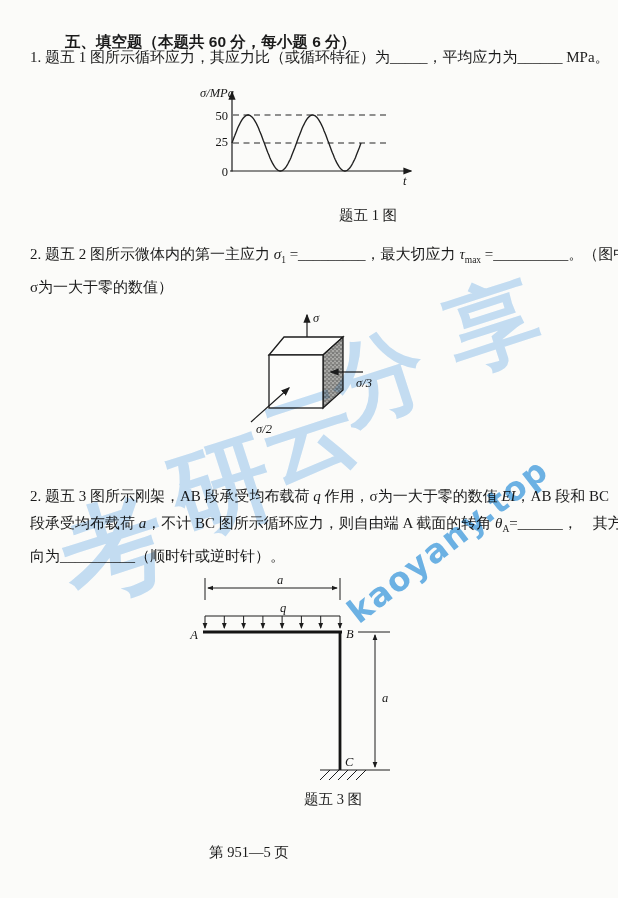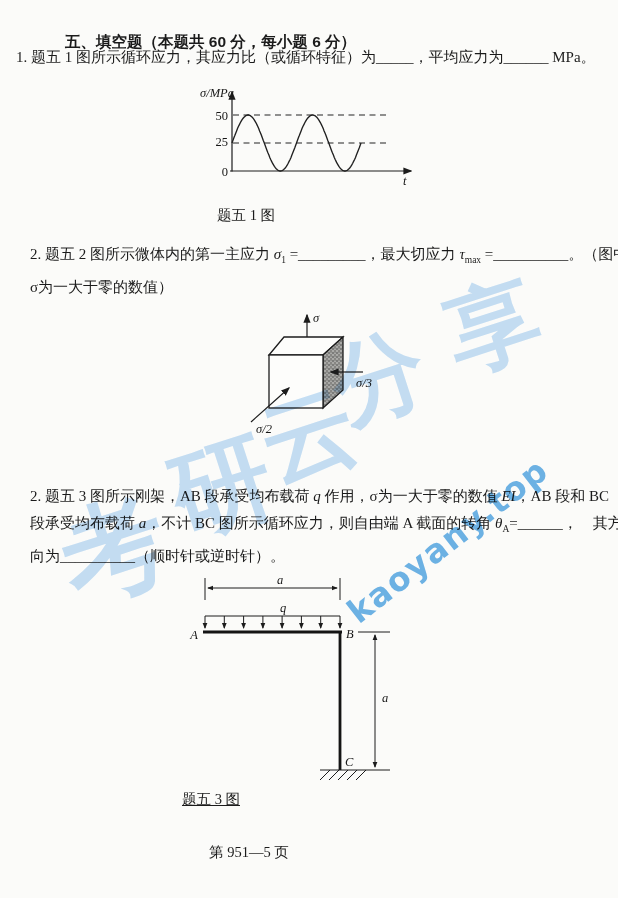--- a/index.html
+++ b/index.html
@@ -3,21 +3,21 @@
 <meta charset="utf-8">
 <style>
   html,body{margin:0;padding:0;background:#e8e8e8;}
   .page{position:relative;width:618px;height:898px;background:#fbfbf9;overflow:hidden;
         font-family:"Liberation Serif","DejaVu Serif",serif;color:#1b1b1b;}
   .txt{position:absolute;white-space:nowrap;font-size:15px;line-height:27px;}
   .header{font-family:"Liberation Sans","DejaVu Sans",sans-serif;font-weight:700;font-size:15.5px;}
   .q-block .line{white-space:nowrap;}
   sub{font-size:9.5px;}
   i.var{font-style:italic;font-family:"Liberation Serif","DejaVu Serif",serif;}
-  .caption{position:absolute;font-size:14.5px;text-align:left;white-space:nowrap;}
+  .caption{position:absolute;font-size:14.5px;text-align:right;white-space:nowrap;}
   .footer{position:absolute;font-size:14.5px;text-align:left;white-space:nowrap;}
   svg.overlay{position:absolute;left:0;top:0;}
   svg text{font-family:"Liberation Serif","DejaVu Serif",serif;fill:#161616;font-size:12.5px;}
   svg text.it{font-style:italic;}
   .ln{stroke:#1c1c1c;stroke-width:1.2;fill:none;}
   .thin{stroke:#1c1c1c;stroke-width:1;fill:none;}
   .thick{stroke:#141414;stroke-width:2.8;fill:none;}
   .dash{stroke:#242424;stroke-width:1.1;stroke-dasharray:6 4.5;fill:none;}
   .curve{stroke:#202020;stroke-width:1.35;fill:none;}
   .face{fill:#fdfdfb;stroke:#1c1c1c;stroke-width:1.3;}
@@ -28,35 +28,35 @@
   .wm-site{position:absolute;font-family:"DejaVu Sans",sans-serif;font-weight:600;font-size:33px;
            letter-spacing:1.5px;color:#67b0e8;transform:rotate(-38deg);transform-origin:0 50%;opacity:.95;line-height:36px;}
 </style>
 </head>
 <body>
 
 <div class="page">
 
   <div class="txt header" style="left:30px;top:28px;margin-left:35px;">五、填空题（本题共 60 分，每小题 6 分）</div>
 
-  <div class="txt" style="left:16px;top:44px;">1. 题五 1 图所示循环应力，其应力比（或循环特征）为_____，平均应力为______ MPa。</div>
+  <div class="txt" style="left:30px;top:44px;">1. 题五 1 图所示循环应力，其应力比（或循环特征）为_____，平均应力为______ MPa。</div>
 
   <div class="txt q-block" style="left:30px;top:241px;">
     <div class="line"><span>2. 题五 2 图所示微体内的第一主应力 </span><i class="var">σ</i><sub>1</sub><span> =_________，最大切应力 </span><i class="var">τ</i><sub>max</sub><span> =__________。（图中</span></div>
     <div class="line">σ为一大于零的数值）</div>
   </div>
 
   <div class="txt q-block" style="left:30px;top:483px;">
     <div class="line"><span>2. 题五 3 图所示刚架，AB 段承受均布载荷 </span><i class="var">q</i><span> 作用，σ为一大于零的数值 </span><i class="var">EI</i><span>，AB 段和 BC</span></div>
     <div class="line"><span>段承受均布载荷 </span><i class="var">a</i><span>，不计 BC 图所示循环应力，则自由端 A 截面的转角 </span><i class="var">θ</i><sub>A</sub><span>=______，　其方</span></div>
     <div class="line">向为__________（顺时针或逆时针）。</div>
   </div>
 
   <div class="caption" style="left:217px;top:206px;width:180px;">题五 1 图</div>
-  <div class="caption" style="left:182px;top:790px;width:180px;text-decoration:underline;">题五 3 图</div>
+  <div class="caption" style="left:182px;top:790px;width:180px;">题五 3 图</div>
   <div class="footer" style="left:209px;top:843px;width:180px;">第 951—5 页</div>
 
   <svg class="overlay" width="618" height="898" viewBox="0 0 618 898">
     <defs>
       <marker id="ah" viewBox="0 0 10 10" refX="8.5" refY="5" markerWidth="7.5" markerHeight="7.5" orient="auto-start-reverse">
         <path d="M0 1 L10 5 L0 9 Z" fill="#1c1c1c"></path>
       </marker>
       <marker id="ahs" viewBox="0 0 10 10" refX="8.5" refY="5" markerWidth="6" markerHeight="6" orient="auto-start-reverse">
         <path d="M0 1 L10 5 L0 9 Z" fill="#1c1c1c"></path>
       </marker>

